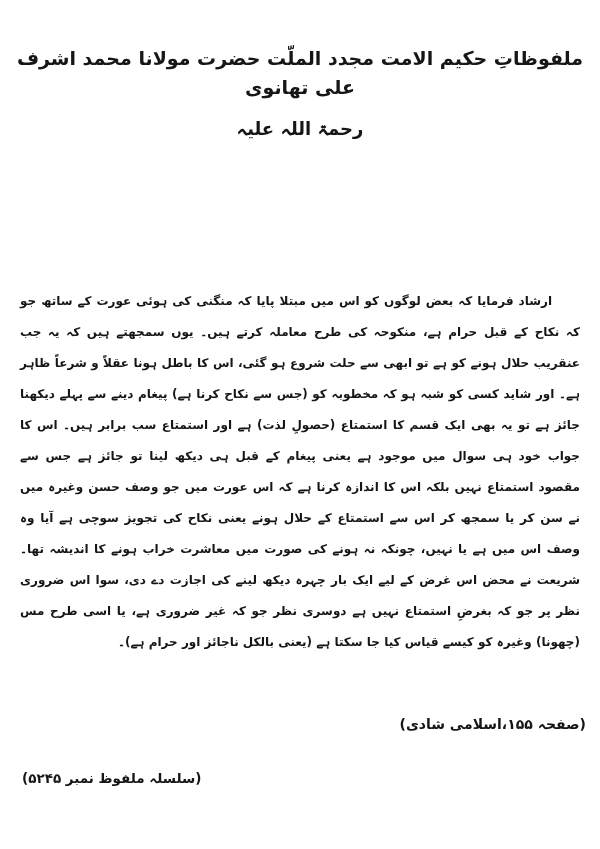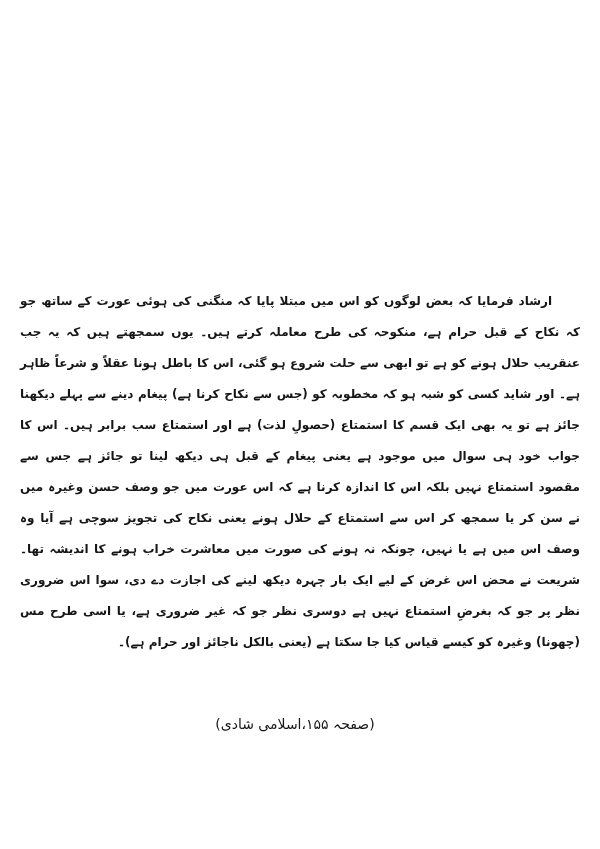--- a/index.html
+++ b/index.html
@@ -56,40 +56,42 @@
     font-weight: bold;
     line-height: 31px;
     text-align: justify;
     text-justify: inter-word;
     text-indent: 28px; 
   }
   .citation {
     position: absolute;
     top: 716px;
     left: 14px;
-    right: 24px;
-    text-align: center;
+    right: 14px;
     font-size: 14px;
-    font-weight: normal;
+    font-weight: bold;
   }
   .serial {
     position: absolute;
     top: 770px;
     left: 22px;
     direction: rtl;
     font-size: 13.5px;
     font-weight: bold;
   }
 </style>
 </head>
 <body>
 
 <div class="page">
 
+  <div class="title">ملفوظاتِ حکیم الامت مجدد الملّت حضرت مولانا محمد اشرف علی تھانوی</div>
 
+  <div class="blessing">رحمۃ اللہ علیہ</div>
 
 
   <div class="body-text">ارشاد فرمایا کہ بعض لوگوں کو اس میں مبتلا پایا کہ منگنی کی ہوئی عورت کے ساتھ جو کہ نکاح کے قبل حرام ہے، منکوحہ کی طرح معاملہ کرتے ہیں۔ یوں سمجھتے ہیں کہ یہ جب عنقریب حلال ہونے کو ہے تو ابھی سے حلت شروع ہو گئی، اس کا باطل ہونا عقلاً و شرعاً ظاہر ہے۔ اور شاید کسی کو شبہ ہو کہ مخطوبہ کو (جس سے نکاح کرنا ہے) پیغام دینے سے پہلے دیکھنا جائز ہے تو یہ بھی ایک قسم کا استمتاع (حصولِ لذت) ہے اور استمتاع سب برابر ہیں۔ اس کا جواب خود ہی سوال میں موجود ہے یعنی پیغام کے قبل ہی دیکھ لینا تو جائز ہے جس سے مقصود استمتاع نہیں بلکہ اس کا اندازہ کرنا ہے کہ اس عورت میں جو وصف حسن وغیرہ میں نے سن کر یا سمجھ کر اس سے استمتاع کے حلال ہونے یعنی نکاح کی تجویز سوچی ہے آیا وہ وصف اس میں ہے یا نہیں، چونکہ نہ ہونے کی صورت میں معاشرت خراب ہونے کا اندیشہ تھا۔ شریعت نے محض اس غرض کے لیے ایک بار چہرہ دیکھ لینے کی اجازت دے دی، سوا اس ضروری نظر پر جو کہ بغرضِ استمتاع نہیں ہے دوسری نظر جو کہ غیر ضروری ہے، یا اسی طرح مس (چھونا) وغیرہ کو کیسے قیاس کیا جا سکتا ہے (یعنی بالکل ناجائز اور حرام ہے)۔</div>
 
   <div class="citation">(صفحہ ۱۵۵،اسلامی شادی)</div>
 
+  <div class="serial">(سلسلہ ملفوظ نمبر ۵۲۴۵)</div>
 
 </div>
 
 </body></html>

